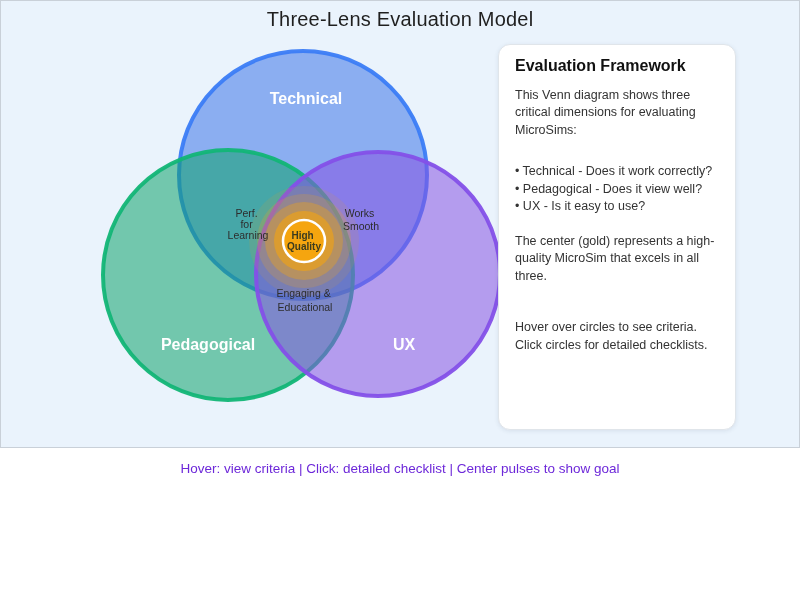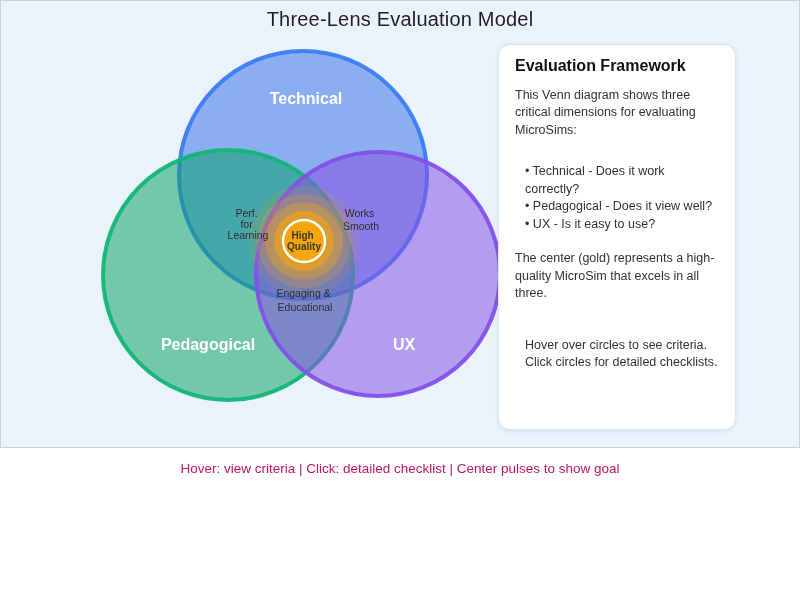--- a/index.html
+++ b/index.html
@@ -39,28 +39,28 @@
     line-height: 17.5px;
   }
   .panel h2 {
     margin: 0 0 12px 0;
     font-size: 16px;
     font-weight: bold;
     color: #111111;
   }
   .panel p { margin: 0 0 24px 0; }
   .bullet-list { margin: 0 0 17px 0; }
-  .bullet-line, .hint-line { line-height: 17.5px; margin-left: 10px; }
+  .bullet-line, .hint-line { line-height: 17.5px; }
   .panel .center-note { margin: 16px 0 34px 0; }
   .footer-bar {
     width: 800px;
     margin-top: 13px;
     text-align: center;
     font-size: 13.5px;
-    color: #be185d;
+    color: #6d28d9;
   }
   svg text {
     font-family: "Liberation Sans", sans-serif;
   }
   .big-label {
     font-size: 16px;
     font-weight: bold;
     fill: #ffffff;
   }
   .small-label {

